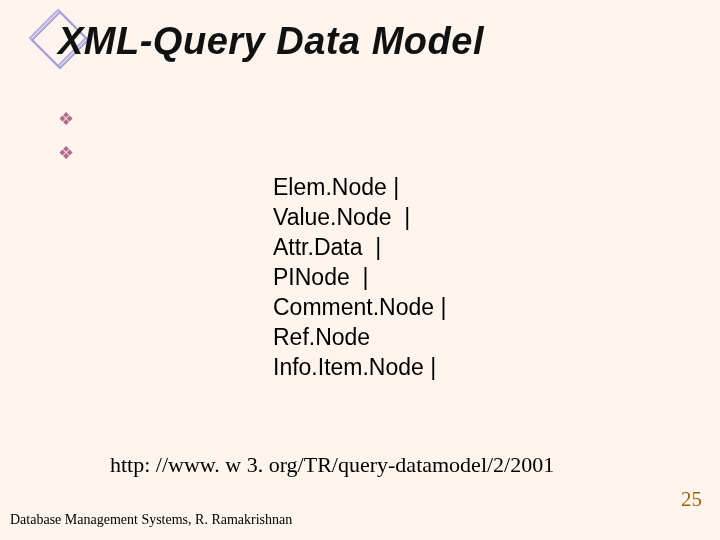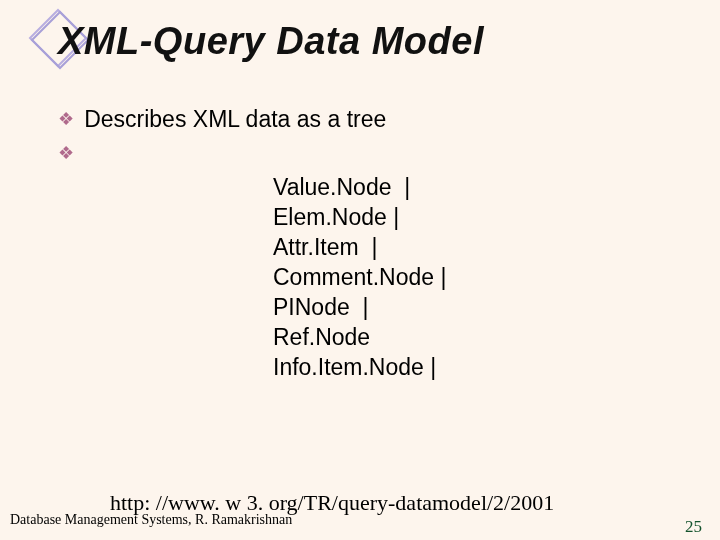--- a/index.html
+++ b/index.html
@@ -57,65 +57,63 @@
     color: #000;
   }
   .node-line { white-space: pre; }
   .url {
     position: absolute;
     left: 110px;
     top: 452px;
     font-family: "Times New Roman", Times, serif;
     font-size: 22px;
     color: #000;
-    margin-top: 38px;
   }
   .footer-left {
     position: absolute;
     left: 10px;
     bottom: 12px;
     font-family: "Times New Roman", Times, serif;
     font-size: 14px;
     color: #000;
   }
   .footer-right {
     position: absolute;
     right: 18px;
-    bottom: 3px;
+    bottom: 28px;
     font-family: "Times New Roman", Times, serif;
-    font-size: 17px;
-    color: #14532d;
+    font-size: 21px;
+    color: #a16207;
   }
 </style>
 </head>
 <body>
 
 <div class="decor">
   <svg width="64" height="64" viewBox="0 0 64 64">
     <polygon points="32,4 60,32 32,60 4,32" fill="none" stroke="#b8aee0" stroke-width="2"></polygon>
     <polygon points="32,4 60,32 32,60 4,32" fill="none" stroke="#a8a0d8" stroke-width="2" transform="translate(2,2)"></polygon>
   </svg>
 </div>
 
 <h1 class="title">XML-Query Data Model</h1>
 
 <div class="content">
   <div class="bullet-row">
     <span class="bullet">❖</span>
-    <span class="bullet-text">Describes XML data as a tree</span>
   </div>
   <div class="bullet-row">
     <span class="bullet">❖</span>
   </div>
   <div class="node-lines">
+    <div class="node-line">Elem.Node |</div>
     <div class="node-line">Value.Node  |</div>
-    <div class="node-line">Elem.Node |</div>
-    <div class="node-line">Attr.Item  |</div>
+    <div class="node-line">Attr.Data  |</div>
+    <div class="node-line">PINode  |</div>
     <div class="node-line">Comment.Node |</div>
-    <div class="node-line">PINode  |</div>
     <div class="node-line">Ref.Node</div>
     <div class="node-line">Info.Item.Node |</div>
   </div>
 </div>
 
 <div class="url">http: //www. w 3. org/TR/query-datamodel/2/2001</div>
 
 <div class="footer-left">Database Management Systems, R. Ramakrishnan</div>
 <div class="footer-right">25</div>
 

